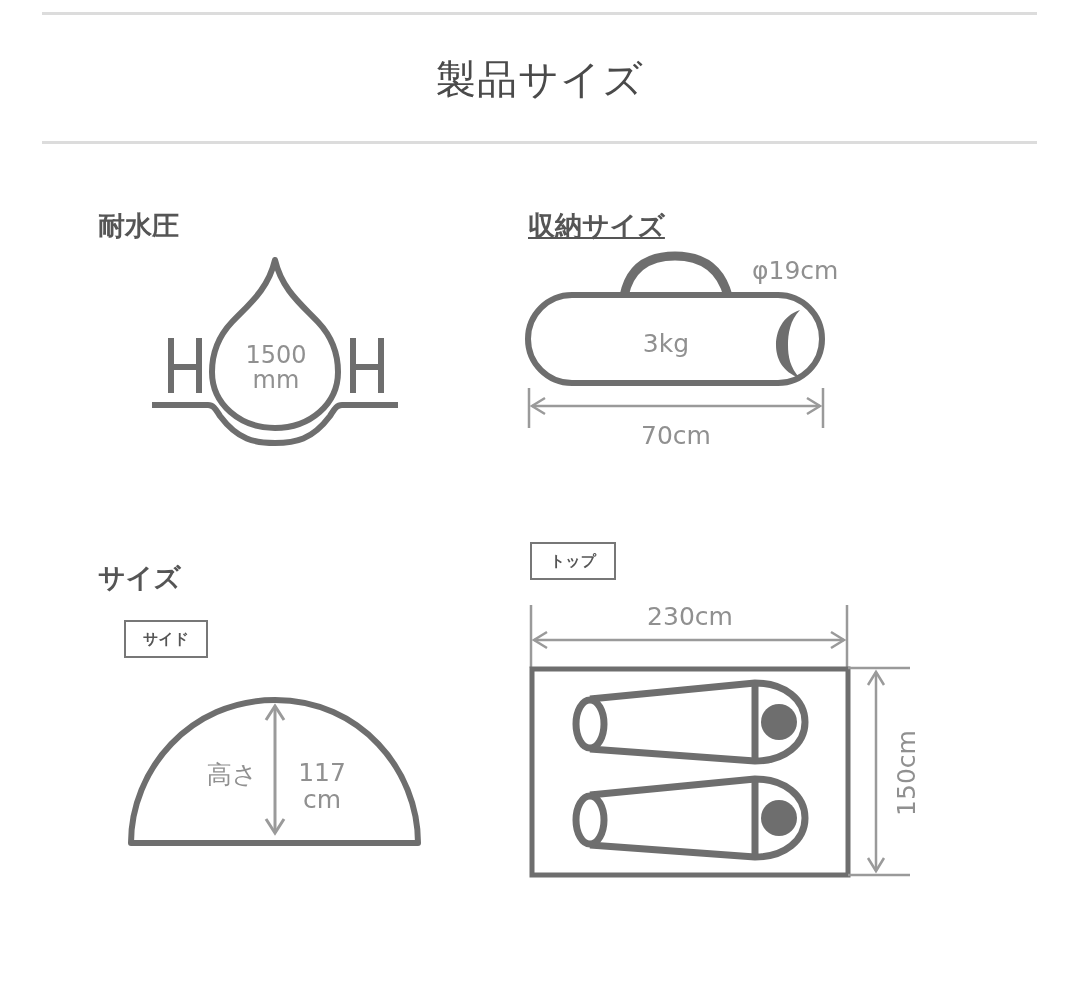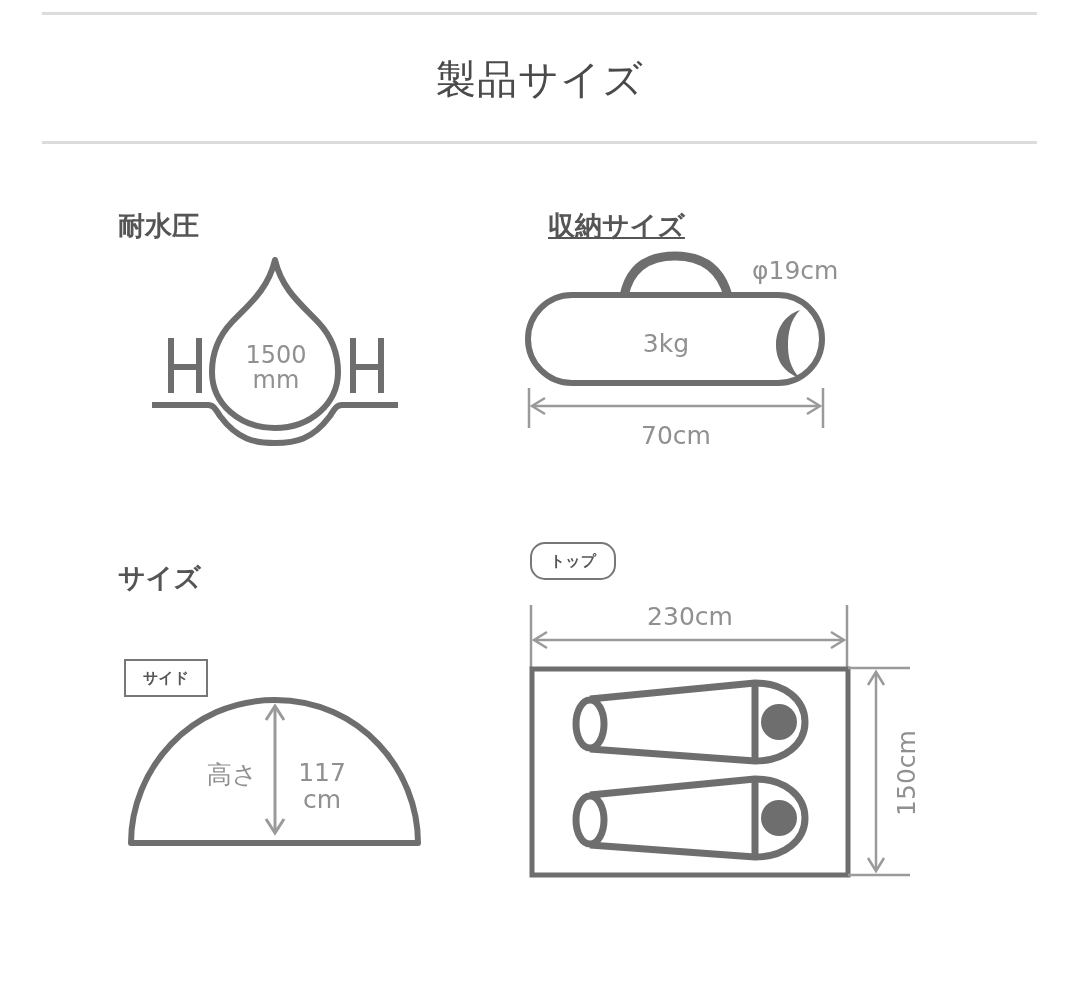--- a/index.html
+++ b/index.html
@@ -1,39 +1,39 @@
 <!DOCTYPE html>
 <html><head>
 <meta charset="utf-8">
 <style>
   html, body { margin: 0; padding: 0; background: #ffffff; }
   body { width: 1080px; height: 999px; position: relative; overflow: hidden;
          font-family: "DejaVu Sans", "Liberation Sans", sans-serif; color: #5a5a5a; }
   .rule { position: absolute; left: 42px; width: 995px; height: 3px; background: #dcdcdc; }
   .title { position: absolute; left: 0; width: 1080px; top: 52px; text-align: center;
            font-size: 40px; color: #4a4a4a; letter-spacing: 1px; font-weight: 300; }
-  .section-label { position: absolute; font-size: 27px; font-weight: bold; color: #555; margin-left: 20px; }
+  .section-label { position: absolute; font-size: 27px; font-weight: bold; color: #555; }
   .tag { position: absolute; border: 2px solid #777; background: #fff; font-size: 15px;
          font-weight: bold; color: #555; text-align: center; line-height: 34px; height: 34px; }
   svg { position: absolute; left: 0; top: 0; }
   .svgtxt { font-family: "DejaVu Sans", "Liberation Sans", sans-serif; fill: #909090; }
 </style>
 </head>
 <body>
 
 <div class="rule" style="top:12px;"></div>
 <div class="title">製品サイズ</div>
 <div class="rule" style="top:141px;"></div>
 
 <div class="section-label" style="left:98px; top:208px;">耐水圧</div>
 <div class="section-label" style="left:528px; top:208px;text-decoration:underline;">収納サイズ</div>
 <div class="section-label" style="left:98px; top:560px;">サイズ</div>
 
-<div class="tag" style="left:124px; top:620px; width:80px;margin-top:39px;">サイド</div>
-<div class="tag" style="left:530px; top:542px; width:82px;border-radius:15px;">トップ</div>
+<div class="tag" style="left:124px; top:620px; width:80px;">サイド</div>
+<div class="tag" style="left:530px; top:542px; width:82px;">トップ</div>
 
 <svg width="1080" height="999" viewBox="0 0 1080 999">
 
   <g fill="none" stroke="#6e6e6e" stroke-width="6" stroke-linejoin="round">
 
     <path d="M152 405 H208 C214 405 216 410 220 416 C238 440 255 443 275 443 C295 443 312 440 330 416 C334 410 336 405 342 405 H398"></path>
 
     <path d="M275 260 C268 290 248 305 232 322 C215 340 212 360 212 372 C212 404 240 428 275 428 C310 428 338 404 338 372 C338 360 335 340 318 322 C302 305 282 290 275 260 Z"></path>
   </g>
   <g stroke="#6e6e6e" stroke-width="6" fill="none">

